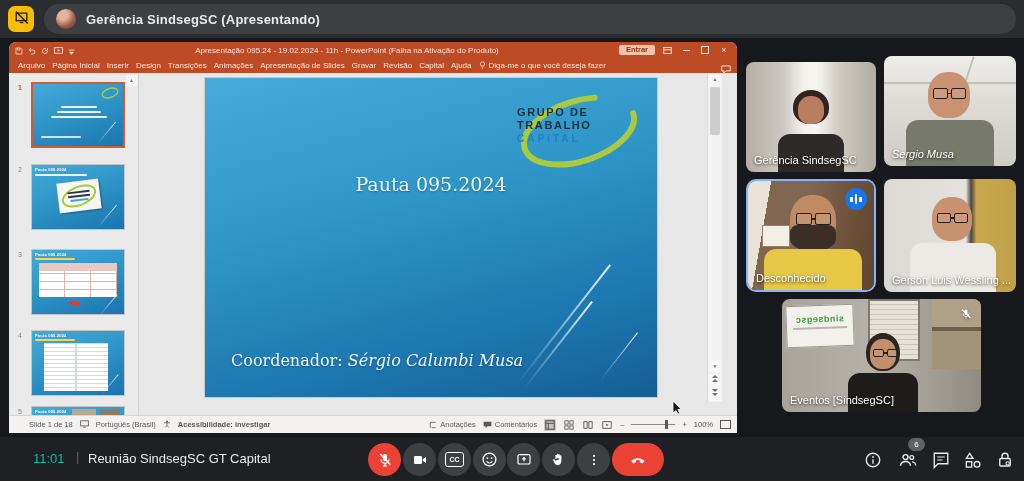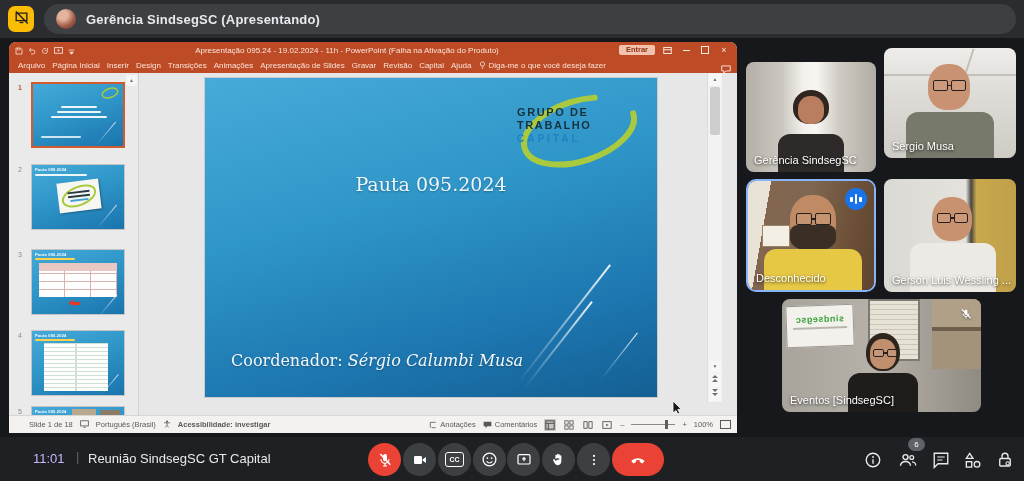--- a/index.html
+++ b/index.html
@@ -121,21 +121,21 @@
 
   .scene{position:absolute;inset:0;}
   .head{position:absolute;border-radius:46% 46% 42% 42%;}
   .torso{position:absolute;border-radius:12px 12px 0 0;}
   .glasses{position:absolute;display:flex;gap:2px;align-items:center;}
   .lens{width:10px;height:7px;border:1.5px solid #26211d;border-radius:2px;background:rgba(255,255,255,.08);}
   .glasses .bridge{width:3px;height:1.5px;background:#26211d;margin:0 -2px;}
 
   
   .bottombar{position:absolute;left:0;right:0;bottom:0;height:44px;background:#1f2023;}
-  .bb-time{position:absolute;left:33px;top:14px;font-size:13px;color:#c4b5fd;}
+  .bb-time{position:absolute;left:33px;top:14px;font-size:13px;color:#14b8a6;}
   .bb-sep{position:absolute;left:76px;top:12px;color:#5f6368;font-size:13px;}
   .bb-name{position:absolute;left:88px;top:14px;font-size:13px;color:#e8eaed;}
   .ctl{position:absolute;top:6px;width:33px;height:33px;border-radius:50%;background:#3c4043;
        display:flex;align-items:center;justify-content:center;cursor:pointer;}
   .ctl.red{background:#ea4335;}
   .endcall{position:absolute;top:6px;left:612px;width:52px;height:33px;border-radius:17px;
            background:#ea4335;display:flex;align-items:center;justify-content:center;cursor:pointer;}
   .cc-box{width:17px;height:13px;border:1.7px solid #fff;border-radius:3px;display:flex;
           align-items:center;justify-content:center;font-size:7px;font-weight:700;color:#fff;}
   .ric{position:absolute;top:12px;width:22px;height:22px;display:flex;align-items:center;
@@ -400,21 +400,21 @@
 
   <div class="tile" style="left:746px;top:62px;width:130px;height:110px;">
     <div class="scene" style="background:linear-gradient(90deg,#b3aea6 0%,#ccc8c1 28%,#f3f1ec 44%,#f8f6f2 54%,#cfcbc3 72%,#b0aba3 100%);">
       <div class="head" style="left:47px;top:28px;width:36px;height:34px;background:#31261f;border-radius:50% 50% 45% 45%;"></div>
       <div class="head" style="left:52px;top:34px;width:26px;height:28px;background:#b97d5f;"></div>
       <div class="torso" style="left:32px;top:72px;width:66px;height:40px;background:#2e2a29;"></div>
     </div>
     <span class="tile-label">Gerência SindsegSC</span>
   </div>
 
-  <div class="tile" style="left:884px;top:48px;width:132px;height:110px;">
+  <div class="tile" style="left:884px;top:56px;width:132px;height:110px;font-style:italic;">
     <div class="scene" style="background:linear-gradient(180deg,#efedea 0%,#dedcd7 40%,#cfccc6 100%);">
       <div class="abs" style="left:0;top:26px;width:132px;height:2px;background:#c3c0ba;"></div>
       <div class="abs" style="left:84px;top:0;width:2px;height:30px;background:#c3c0ba;transform:rotate(18deg);"></div>
       <div class="head" style="left:44px;top:16px;width:42px;height:46px;background:#c99272;"></div>
       <div class="glasses" style="left:49px;top:32px;">
           <span class="lens" style="width:13px;height:9px;"></span>
           <span class="bridge"></span>
           <span class="lens" style="width:13px;height:9px;"></span>
         </div>
       <div class="torso" style="left:22px;top:64px;width:88px;height:46px;background:#77796b;"></div>

